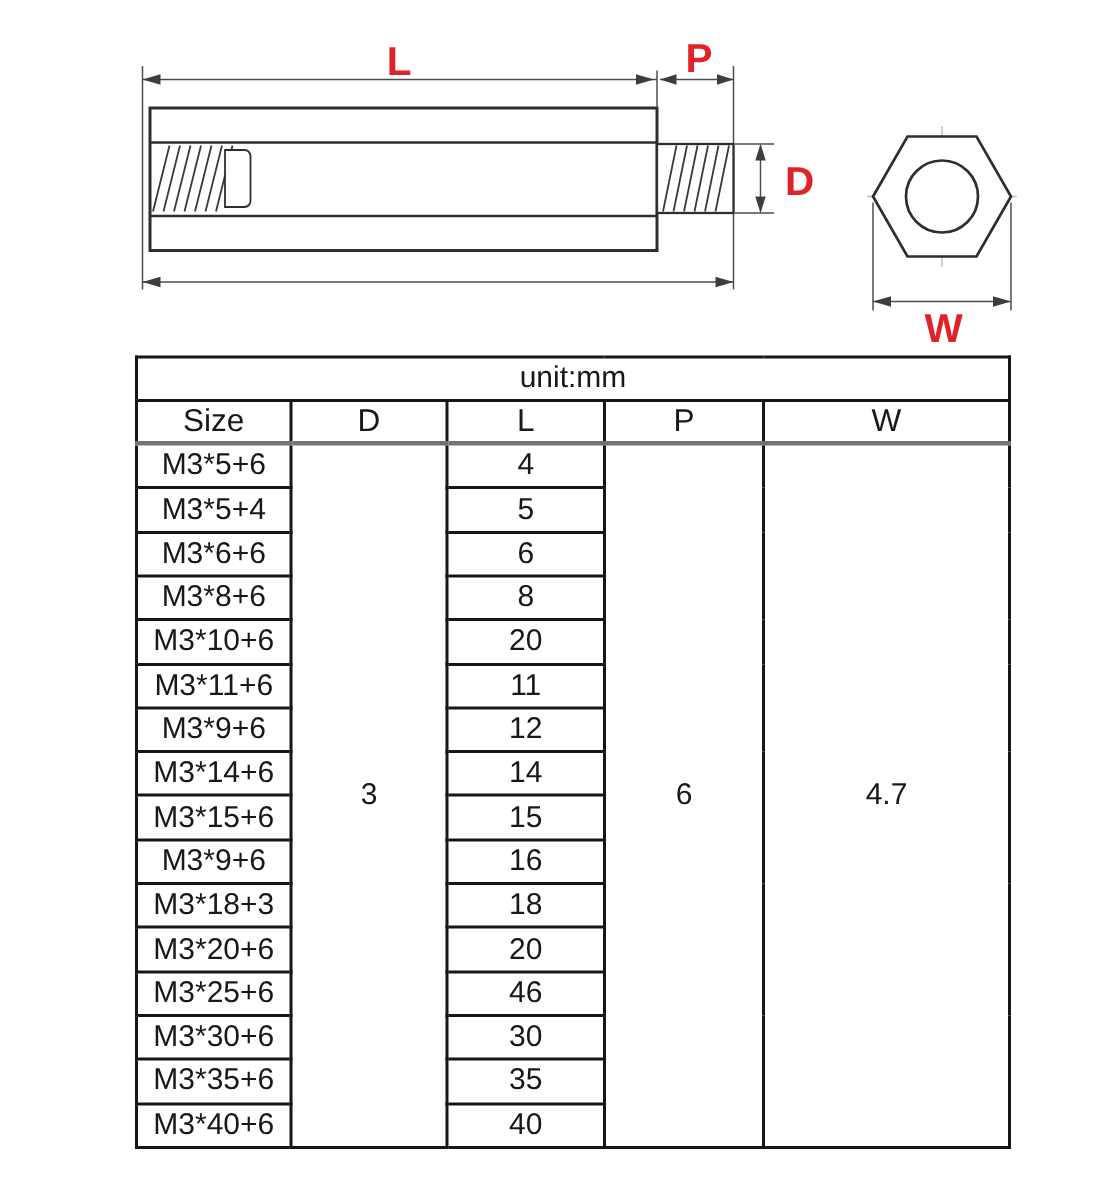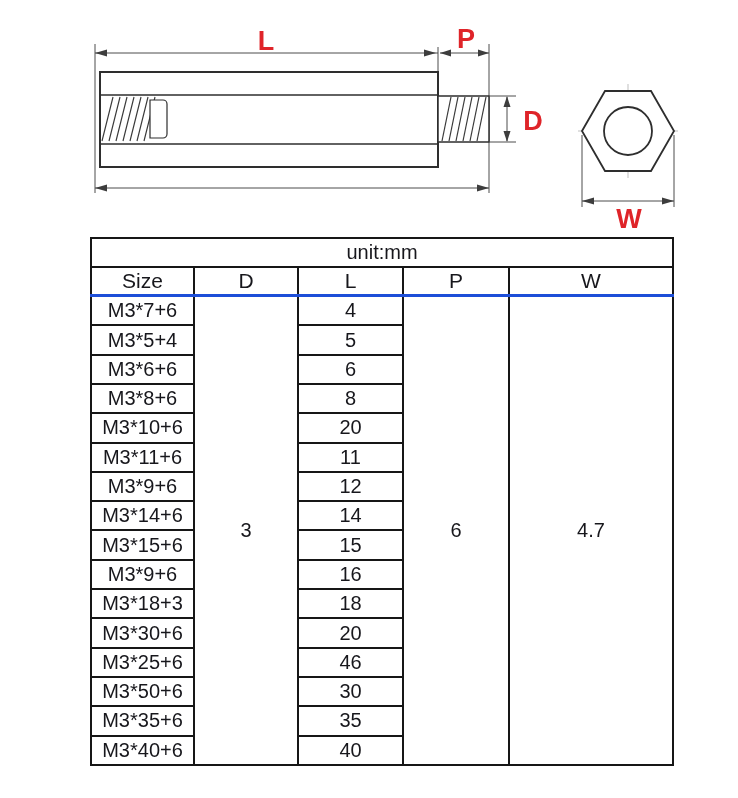--- a/index.html
+++ b/index.html
@@ -18,21 +18,21 @@
     position:absolute;left:90px;top:237px;
     width:582px;height:529px;
     border-collapse:collapse;table-layout:fixed;
     font-size:20px;color:#17171c;
   }
   table.spec td{
     border:2px solid #161616;text-align:center;vertical-align:middle;
     padding:0;overflow:hidden;white-space:nowrap;
   }
   td.unit-cell{text-align:right;padding-right:10px;height:27px;border-bottom:3px solid #161616;}
-  tr.hdr td{height:26px;border-bottom:3px solid #1d4ed8;font-size:21px;}
+  tr.hdr td{height:26px;border-bottom:3px solid #737373;font-size:21px;}
 </style>
 </head>
 <body>
 
 <svg class="drawing" width="738" height="230" viewBox="0 0 738 230" xmlns="http://www.w3.org/2000/svg">
 
   <g>
     <path class="dim" d="M95,44 V193"></path>
     <path class="dim" d="M438,47 V71"></path>
     <path class="dim" d="M489,44 V193"></path>
@@ -124,21 +124,21 @@
     <td class="unit-cell" colspan="5">unit:mm</td>
   </tr>
   <tr class="hdr">
     <td>Size</td>
     <td>D</td>
     <td>L</td>
     <td>P</td>
     <td>W</td>
   </tr>
   <tr>
-    <td>M3*7+6</td>
+    <td>M3*5+6</td>
     <td rowspan="16">3</td>
     <td>4</td>
     <td rowspan="16">6</td>
     <td rowspan="16">4.7</td>
   </tr>
   <tr>
         <td>M3*5+4</td>
         <td>5</td>
       </tr>
   <tr>
@@ -171,29 +171,29 @@
       </tr>
   <tr>
         <td>M3*9+6</td>
         <td>16</td>
       </tr>
   <tr>
         <td>M3*18+3</td>
         <td>18</td>
       </tr>
   <tr>
-        <td>M3*30+6</td>
+        <td>M3*20+6</td>
         <td>20</td>
       </tr>
   <tr>
         <td>M3*25+6</td>
         <td>46</td>
       </tr>
   <tr>
-        <td>M3*50+6</td>
+        <td>M3*30+6</td>
         <td>30</td>
       </tr>
   <tr>
         <td>M3*35+6</td>
         <td>35</td>
       </tr>
   <tr>
         <td>M3*40+6</td>
         <td>40</td>
       </tr>

